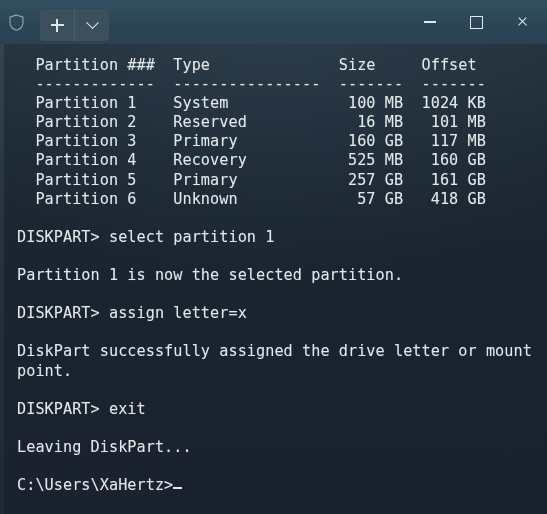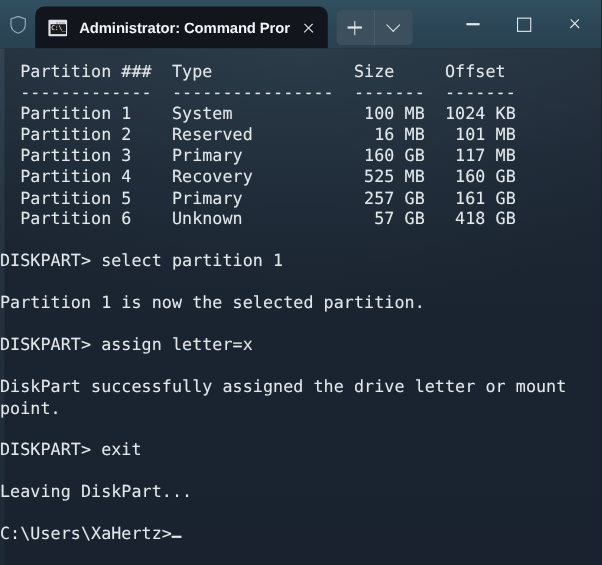--- a/index.html
+++ b/index.html
@@ -190,21 +190,21 @@
     overflow: hidden;
   }
   .term-edge {
     position: absolute;
     left: 0; top: 0;
     width: 4px; height: 470px;
     background: linear-gradient(180deg, rgba(120,150,170,0.16), rgba(120,150,170,0.06));
   }
   .screen {
     position: absolute;
-    left: 0;
+    left: 17px;
     top: 12px;
     color: #e2e7ea;
     font-family: "DejaVu Sans Mono", monospace;
     font-size: 15.2px;
     line-height: 19.1px;
     white-space: pre;
     letter-spacing: 0.05px;
     text-shadow: 0 0 1px rgba(226,231,234,0.28);
   }
   .screen .line { min-height: 19.1px; }
@@ -222,30 +222,20 @@
 <div id="app">
 
   <div class="titlebar">
 
     <div class="tb-left">
       <svg class="shield-ico" viewBox="0 0 15 17">
         <path d="M7.5 0.9 L14 3.2 V8.5 C14 12.4 11.3 15 7.5 16.2 C3.7 15 1 12.4 1 8.5 V3.2 Z" fill="none" stroke="#93a9b5" stroke-width="1.1"></path>
       </svg>
     </div>
 
-    <div class="tab">
-      <div class="tab-icon">
-        <span class="bar">▫▫▫</span>
-        <span class="scr">C:\_</span>
-      </div>
-      <div class="tab-title">Administrator: Command Pror</div>
-      <div class="tab-close">
-        <span class="glyph-x"></span>
-      </div>
-    </div>
 
     <div class="tab-actions">
       <div class="newtab-btn">
         <span class="glyph-plus"></span>
       </div>
       <div class="dropdown-btn">
         <span class="glyph-chev"></span>
       </div>
     </div>
 

